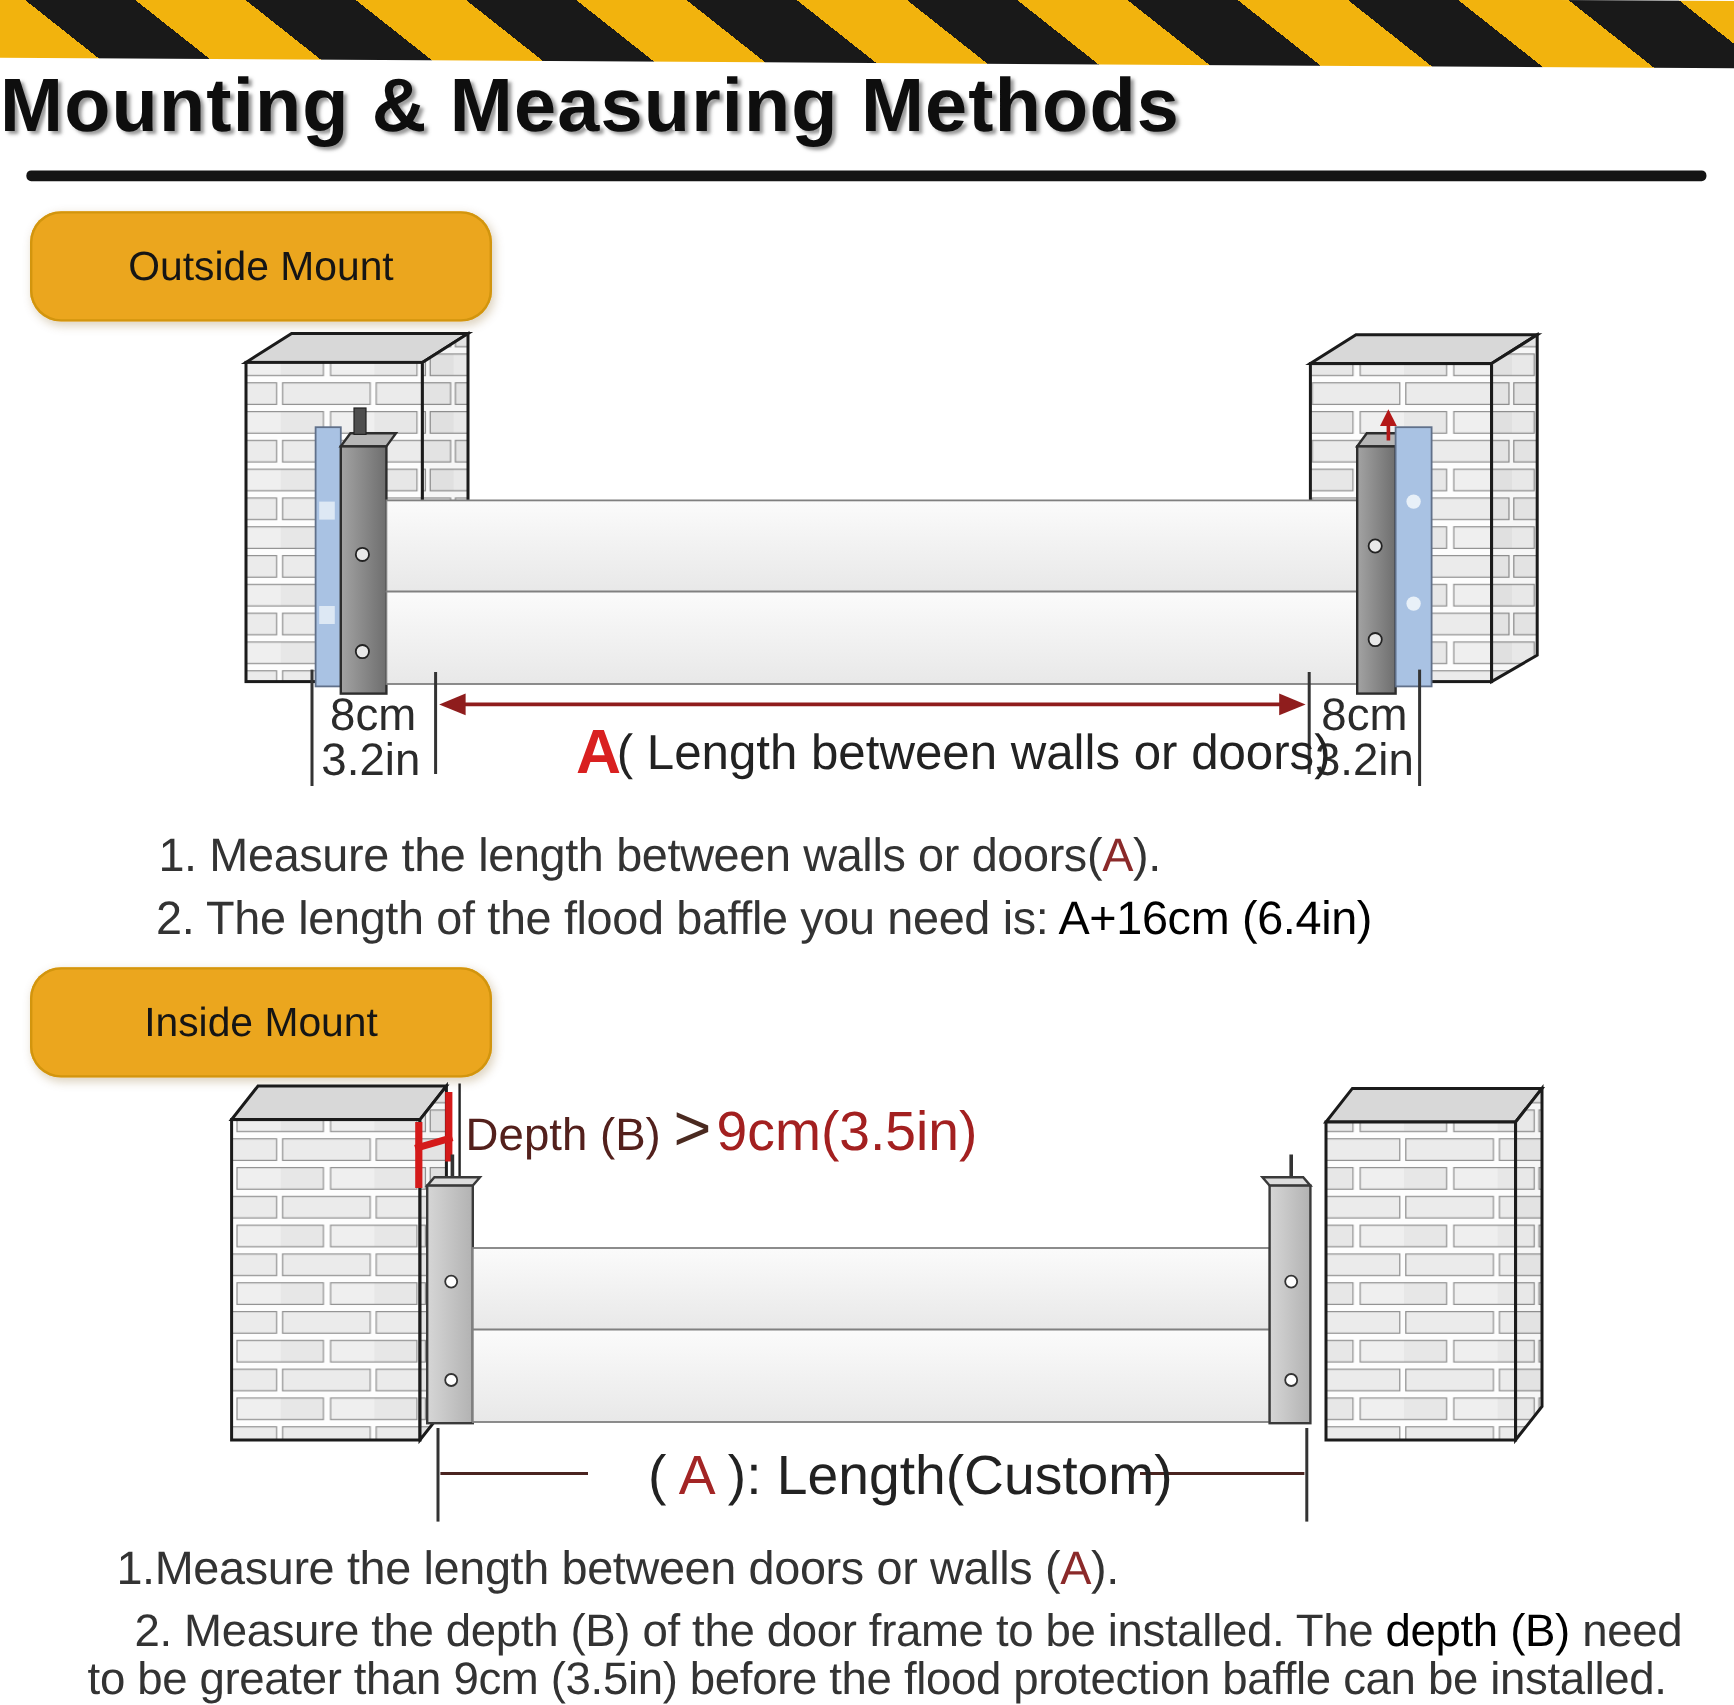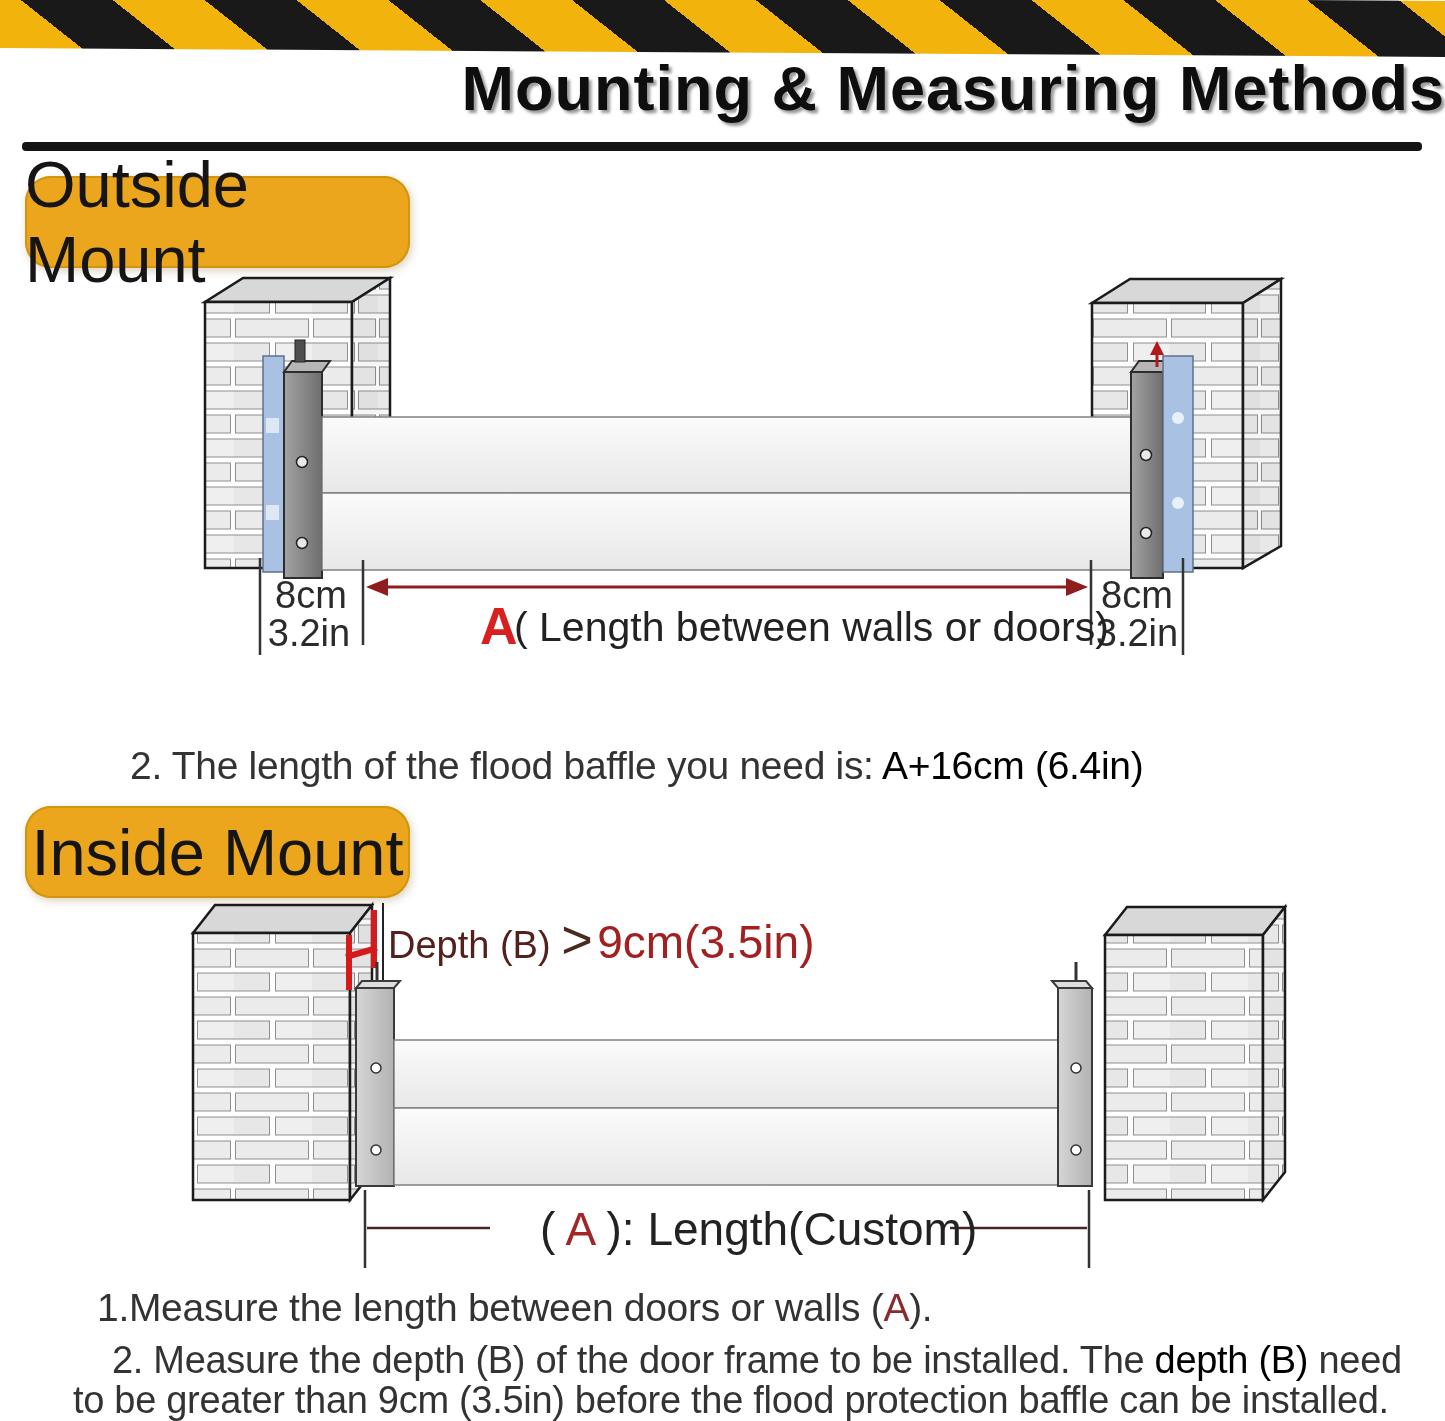--- a/index.html
+++ b/index.html
@@ -7,32 +7,32 @@
     position:relative;width:1445px;height:1421px;background:#ffffff;overflow:hidden;
     font-family:"Liberation Sans","DejaVu Sans",sans-serif;color:#222;
   }
   
   .hazard-band{
     position:absolute;top:-8px;left:-10px;width:1470px;height:56px;
     background:repeating-linear-gradient(38deg,#f2b30d 0 57px,#191919 57px 114px);
     transform:rotate(0.35deg);transform-origin:left top;
   }
   .page-title{
-    position:absolute;top:52px;left:0;width:100%;text-align:right;
+    position:absolute;top:52px;left:0;width:100%;text-align:left;
     font-size:63px;font-weight:bold;letter-spacing:1px;color:#0e0e0e;
     text-shadow:-2px -1px 0 rgba(255,255,255,.85), 3px 3px 3px rgba(70,70,70,.55);
   }
   .title-underline{
     position:absolute;top:142px;left:22px;width:1400px;height:9px;background:#141414;border-radius:4px;
   }
   
   .badge{
     position:absolute;width:385px;height:92px;background:#eba61e;border-radius:26px;
     display:flex;align-items:center;justify-content:center;
-    font-size:65px;color:#151515;
+    font-size:34px;color:#151515;
     box-shadow:inset 0 0 0 2px #d2950e, 2px 3px 8px rgba(120,80,0,.25);
   }
   .badge-outside{top:176px;left:25px;}
   .badge-inside{top:806px;left:25px;}
   
   .diagram-outside{position:absolute;top:268px;left:0;width:1445px;height:400px;}
   .diagram-inside{position:absolute;top:898px;left:0;width:1445px;height:397px;}
   
   .step{
     position:absolute;white-space:nowrap;font-size:39px;letter-spacing:-0.3px;
@@ -135,20 +135,23 @@
     </g>
 
     <text x="311" y="340" text-anchor="middle" font-size="38" fill="#2b2b2b">8cm</text>
     <text x="309" y="378" text-anchor="middle" font-size="38" fill="#2b2b2b">3.2in</text>
     <text x="1137" y="340" text-anchor="middle" font-size="38" fill="#2b2b2b">8cm</text>
     <text x="1137" y="378" text-anchor="middle" font-size="38" fill="#2b2b2b">3.2in</text>
     <text x="480" y="376" font-size="52" font-weight="bold" fill="#d92020">A</text>
     <text x="514" y="373" font-size="41" fill="#222">( Length between walls or doors)</text>
   </svg>
 
+  <div class="step step-o1">
+    <span>1. Measure the length between walls or doors(</span><span class="accent-a">A</span><span>).</span>
+  </div>
   <div class="step step-o2">
     <span>2. The length of the flood baffle you need is: </span><span class="accent-red">A+16cm (6.4in)</span>
   </div>
 
   <div class="badge badge-inside">
     <span>Inside Mount</span>
   </div>
 
   <svg class="diagram-inside" viewBox="0 0 1445 397" width="1445" height="397">
     <defs>

